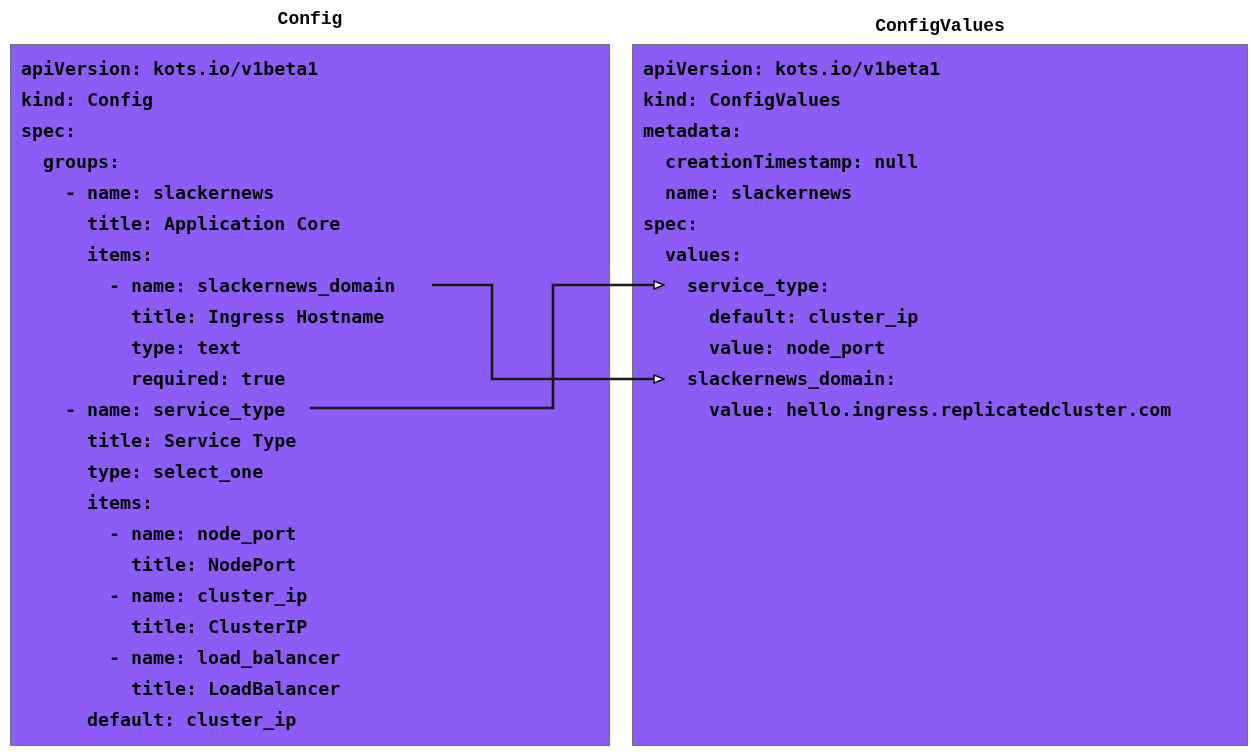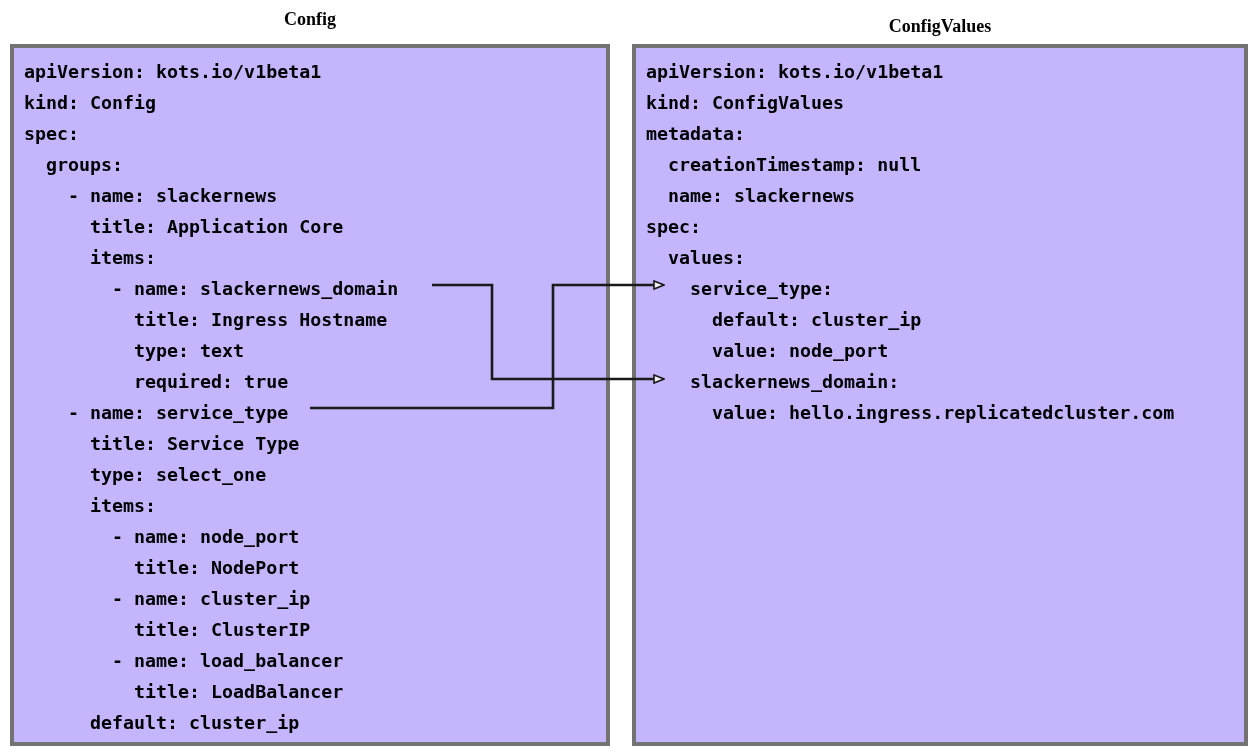--- a/index.html
+++ b/index.html
@@ -17,34 +17,34 @@
 
   .stage {
     position: absolute;
     left: 0; top: 0;
     width: 1258px;
     height: 756px;
   }
 
   .panel-title {
     position: absolute;
-    font-family: Liberation Serif, serif;
+    font-family: Liberation Mono, monospace;
     font-size: 18px;
     font-weight: bold;
     color: #000000;
     letter-spacing: 0px;
     text-align: center;
     white-space: pre;
     line-height: 22px;
   }
 
   .panel {
     position: absolute;
-    background: #c4b5fd;
-    border: 4px solid #737373;
+    background: #8b5cf6;
+    border: 1px solid #737373;
     box-sizing: border-box;
     overflow: hidden;
   }
 
   .code {
     position: absolute;
     left: 10px;
     top: 8px;
     font-family: "DejaVu Sans Mono", "Liberation Mono", monospace;
     font-size: 18.3px;

